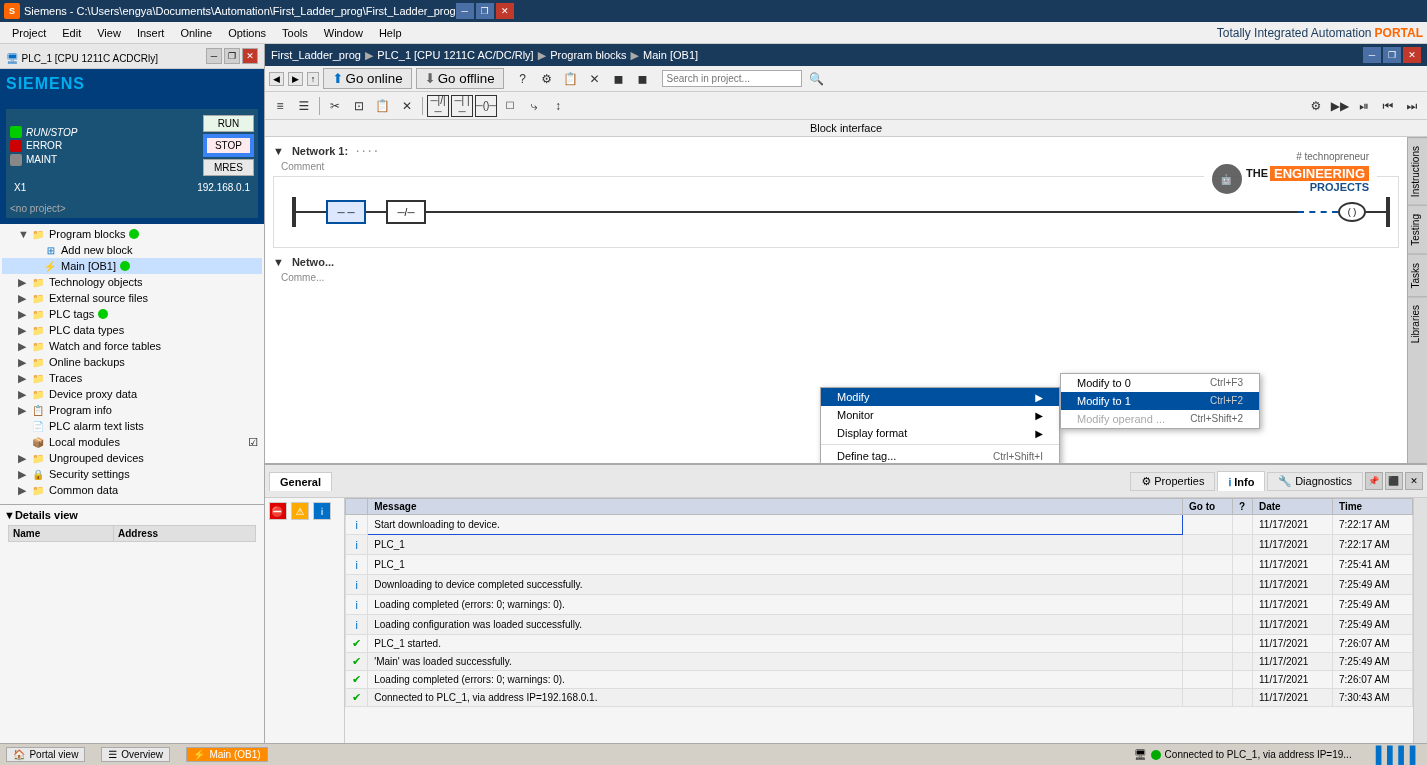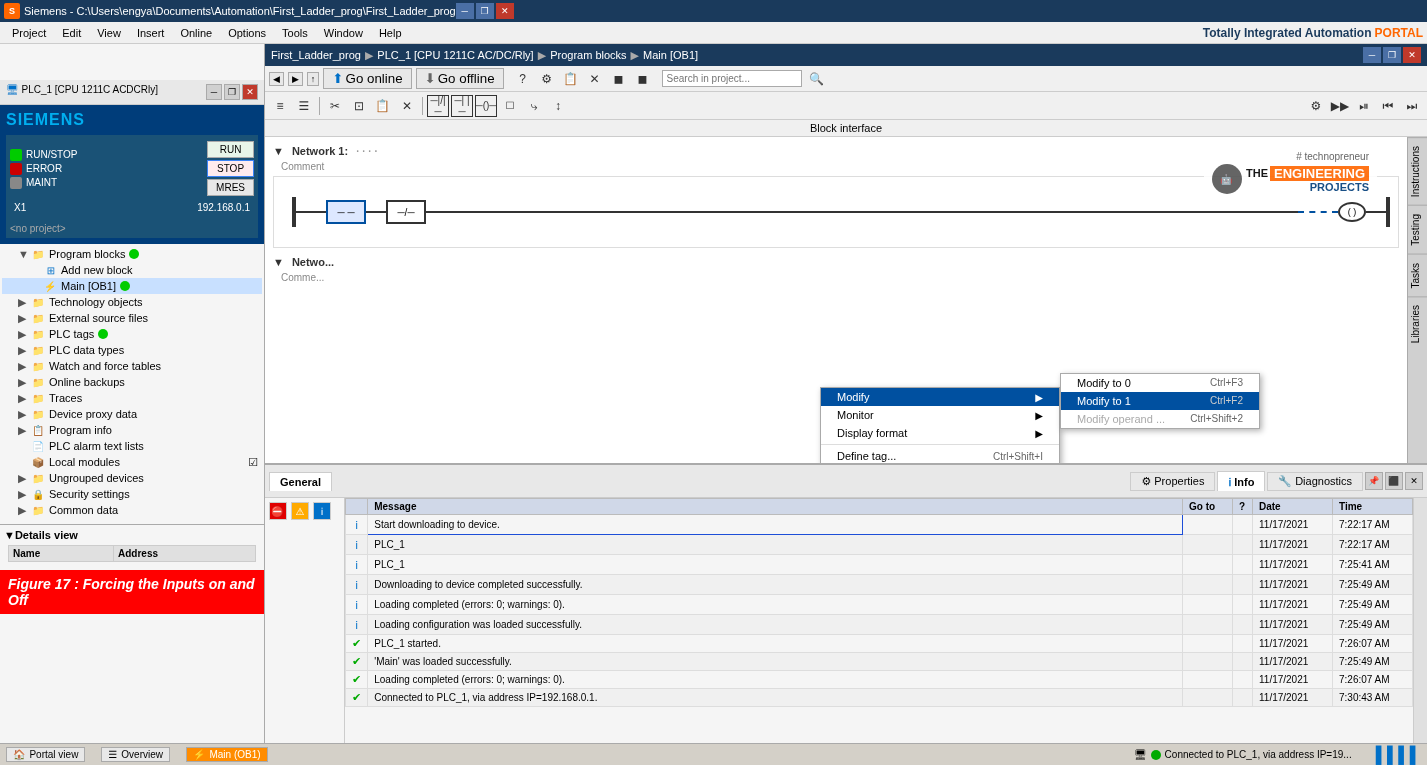--- a/index.html
+++ b/index.html
@@ -10,32 +10,32 @@
     .title-bar-icon { width: 16px; height: 16px; margin-right: 4px; background: #ff6600; border-radius: 2px; display: inline-flex; align-items: center; justify-content: center; font-size: 9px; color: white; font-weight: bold; }
     .title-bar-controls { display: flex; gap: 2px; }
     .title-bar-btn { width: 18px; height: 16px; background: #4a6fa5; border: none; color: white; font-size: 9px; cursor: pointer; display: flex; align-items: center; justify-content: center; }
 
     
     .menu-bar { background: #f0f0f0; height: 22px; display: flex; align-items: center; padding: 0 4px; border-bottom: 1px solid #ccc; font-size: 11px; }
     .menu-item { padding: 2px 8px; cursor: pointer; }
 
     
     .left-panel { width: 265px; background: #f5f5f5; border-right: 1px solid #aaa; display: flex; flex-direction: column; flex-shrink: 0; }
-    .plc-header { background: #e8e8e8; padding: 4px 6px; border-bottom: 1px solid #ccc; display: flex; align-items: flex-start; justify-content: space-between; margin-top: 36px; }
+    .plc-header { background: #e8e8e8; padding: 4px 6px; border-bottom: 1px solid #ccc; display: flex; align-items: flex-end; justify-content: space-between; }
     .siemens-panel { background: #003d7a; padding: 6px; }
-    .siemens-logo { color: #00aeef; font-size: 16px; font-weight: bold; letter-spacing: 1px; margin-bottom: 6px; }
+    .siemens-logo { color: #00aeef; font-size: 16px; font-weight: bold; letter-spacing: 1px; margin-bottom: 16px; }
     .plc-status { background: #1a5276; padding: 4px; }
     .status-row { display: flex; align-items: center; margin: 2px 0; }
     .status-indicator { width: 12px; height: 12px; border-radius: 2px; margin-right: 4px; }
     .status-green { background: #00cc00; }
     .status-red { background: #cc0000; }
     .status-gray { background: #888; }
     .status-label { color: white; font-size: 10px; flex: 1; }
     .run-btn { background: #e8f5e9; border: 1px solid #aaa; padding: 2px 8px; font-size: 10px; cursor: pointer; }
-    .stop-btn { background: #ffebee; border: 1px solid #3b82f6; padding: 2px 8px; font-size: 10px; cursor: pointer; }
+    .stop-btn { background: #ffebee; border: 4px solid #3b82f6; padding: 2px 8px; font-size: 10px; cursor: pointer; }
     .mres-btn { background: #e8e8e8; border: 1px solid #aaa; padding: 2px 8px; font-size: 10px; cursor: pointer; }
     .x1-row { display: flex; align-items: center; justify-content: space-between; color: white; font-size: 10px; padding: 2px 4px; }
     .no-project { color: #aaa; font-size: 10px; padding: 4px; background: #1a5276; }
 
     
     .tree-panel { flex: 1; overflow-y: auto; background: #f5f5f5; padding: 2px; }
     .tree-item { padding: 1px 4px; cursor: pointer; display: flex; align-items: center; font-size: 11px; }
     .tree-item.active { background: #c8e0ff; }
     .tree-expand { width: 12px; margin-right: 2px; color: #555; }
     .tree-icon { width: 14px; height: 14px; margin-right: 3px; display: inline-flex; align-items: center; justify-content: center; font-size: 10px; }
@@ -142,21 +142,21 @@
     <span class="menu-item">Project</span>
     <span class="menu-item">Edit</span>
     <span class="menu-item">View</span>
     <span class="menu-item">Insert</span>
     <span class="menu-item">Online</span>
     <span class="menu-item">Options</span>
     <span class="menu-item">Tools</span>
     <span class="menu-item">Window</span>
     <span class="menu-item">Help</span>
     <div style="flex:1;"></div>
-    <span style="font-size:12px; font-weight:bold; color:#1a3a5c;">Totally Integrated Automation</span>
+    <span style="font-size:12px; font-weight:normal; color:#1a3a5c;">Totally Integrated Automation</span>
     &nbsp;
     <span style="font-size:12px; font-weight:bold; color:#ff6600;">PORTAL</span>
   </div>
 
   <div style="display:flex; flex:1; overflow:hidden;">
 
     <div class="left-panel">
 
       <div class="plc-header">
         <span style="font-size:10px;">
@@ -169,21 +169,21 @@
           <button style="width:16px;height:16px;font-size:9px;background:#c0392b;border:1px solid #aaa;cursor:pointer;color:white;">✕</button>
         </div>
       </div>
 
       <div class="siemens-panel">
         <div class="siemens-logo">SIEMENS</div>
         <div class="plc-status">
 
           <div class="status-row">
             <div style="display:flex; flex-direction:column; gap:2px; flex:1;">
-              <div style="display:flex; align-items:flex-start;">
+              <div style="display:flex; align-items:flex-end;font-style:italic;">
                 <div class="status-indicator status-green"></div>
                 <span class="status-label">RUN/STOP</span>
               </div>
               <div style="display:flex; align-items:center;">
                 <div class="status-indicator status-red"></div>
                 <span class="status-label">ERROR</span>
               </div>
               <div style="display:flex; align-items:center;">
                 <div class="status-indicator status-gray"></div>
                 <span class="status-label">MAINT</span>
@@ -306,21 +306,20 @@
             <tbody>
                 <tr>
               <th>Name</th>
               <th>Address</th>
             </tr>
           </tbody>
             </table>
         </div>
       </div>
 
-      <div class="caption-bar">Figure 17 : Forcing the Inputs on and Off</div>
     </div>
 
     <div class="right-panel">
 
       <div class="inner-title">
         <div class="breadcrumb">
           <span>First_Ladder_prog</span>
           <span class="breadcrumb-sep">▶</span>
           <span>PLC_1 [CPU 1211C AC/DC/Rly]</span>
           <span class="breadcrumb-sep">▶</span>

